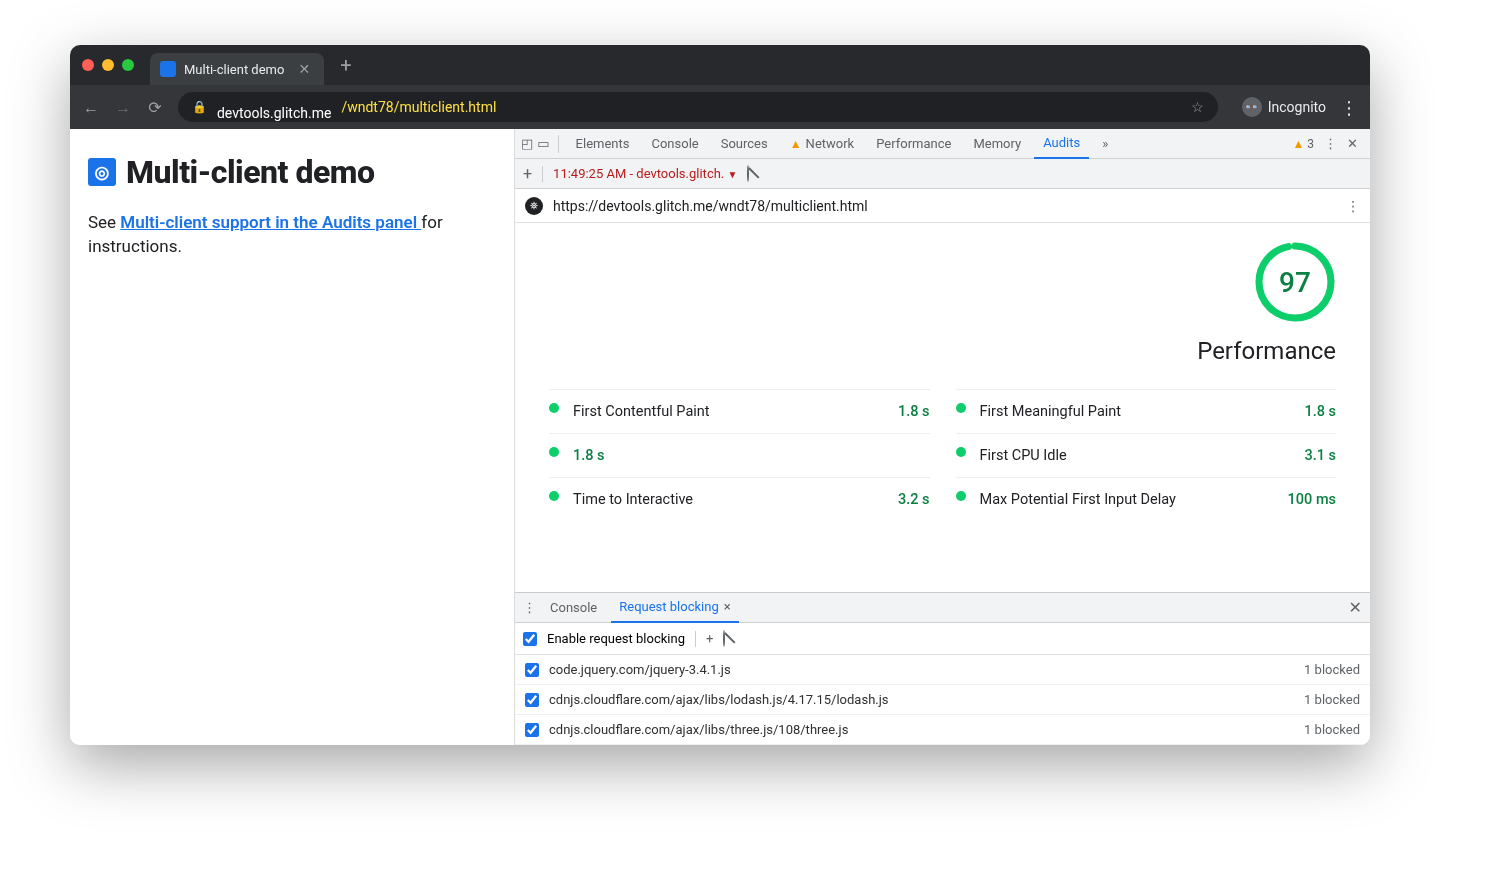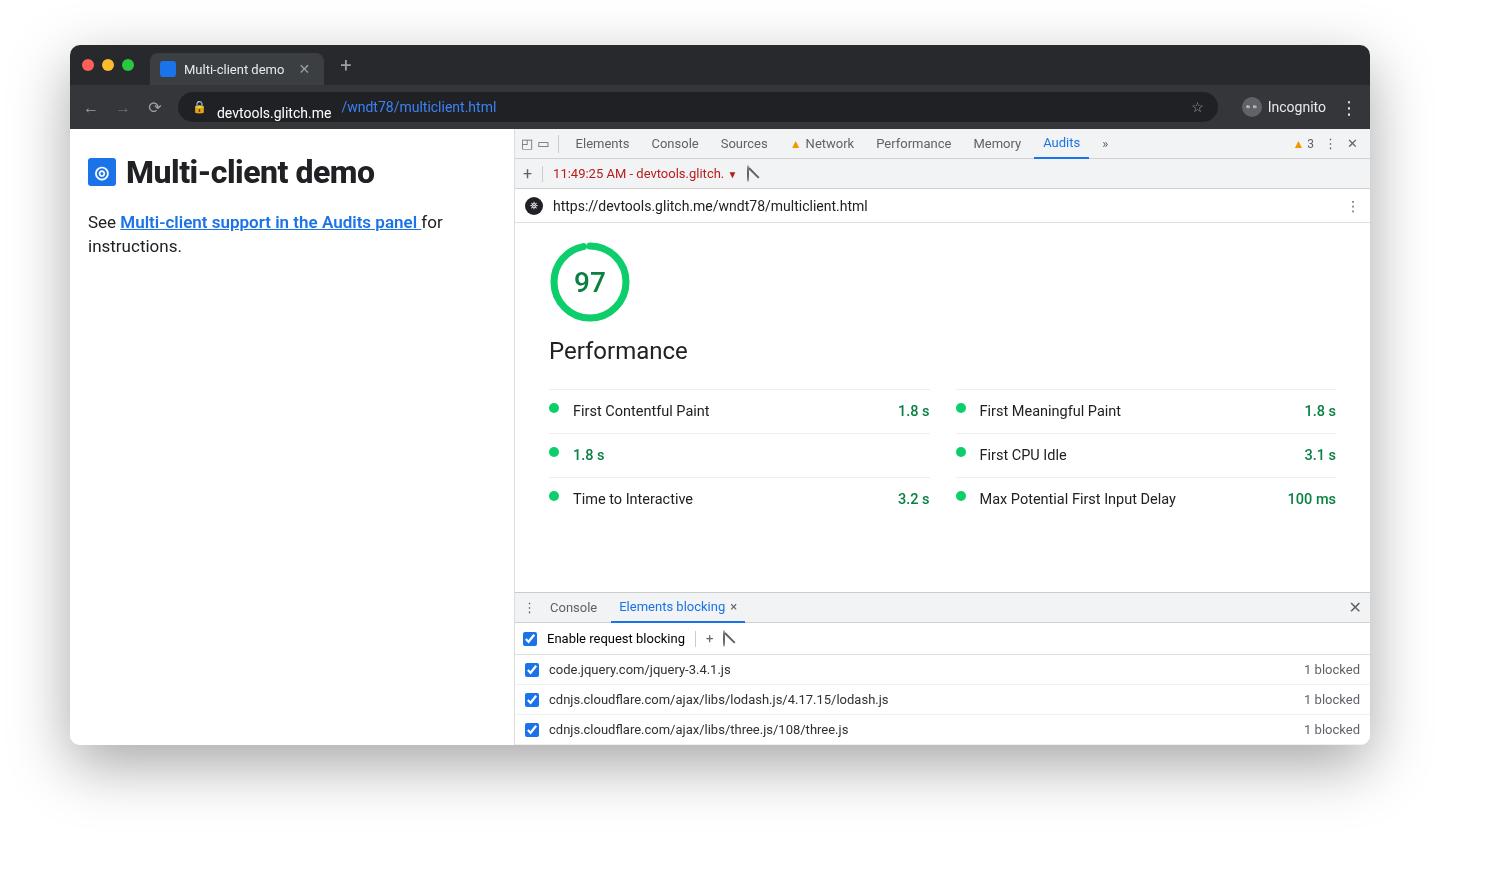--- a/index.html
+++ b/index.html
@@ -50,21 +50,21 @@
     height:44px;background:#35363a;display:flex;align-items:center;
     padding:0 12px;gap:14px;color:#e8eaed;
   }
   .nav-icon{width:18px;text-align:center;color:#9aa0a6;font-size:16px;}
   .url-field{
     flex:1;background:#202124;border-radius:18px;height:30px;
     display:flex;align-items:center;padding:0 14px;gap:10px;font-size:14px;
   }
   .lock{color:#9aa0a6;font-size:12px;}
   .url-host{color:#fff;margin-top:12px;}
-  .url-path{color:#3b82f6;}
+  .url-path{color:#fde047;}
   .addr-right{display:flex;align-items:center;gap:14px;margin-left:10px;}
   .incognito-badge{display:flex;align-items:center;gap:6px;color:#e8eaed;font-size:14px;}
   .incognito-icon{width:20px;height:20px;border-radius:50%;background:#5f6368;display:flex;align-items:center;justify-content:center;font-size:12px;}
   .kebab{color:#e8eaed;font-size:18px;}
   
   .content{flex:1;display:flex;min-height:0;}
   .page{
     width:445px;padding:24px 18px;background:#fff;border-right:1px solid #ddd;
     font-size:17px;color:#202124;
   }
@@ -95,21 +95,21 @@
   .audits-bar .dropdown{color:#b91c1c;}
   .audits-bar .caret{font-size:10px;}
   .audits-url{
     height:34px;border-bottom:1px solid #e0e0e0;display:flex;align-items:center;
     padding:0 10px;gap:10px;font-size:14px;color:#202124;
   }
   .lh-icon{width:18px;height:18px;border-radius:50%;background:#202124;display:flex;align-items:center;justify-content:center;color:#fff;font-size:10px;}
   .audits-url .kebab-v{margin-left:auto;color:#5f6368;}
   
   .report{flex:1;overflow:auto;padding:18px 34px 10px;}
-  .gauge-wrap{display:flex;flex-direction:column;align-items:flex-start;margin-bottom:24px;}
+  .gauge-wrap{display:flex;flex-direction:column;align-items:flex-end;margin-bottom:24px;}
   .gauge{position:relative;width:82px;height:82px;}
   .gauge svg{transform:rotate(-90deg);}
   .gauge-bg{fill:none;stroke:#e6f4ea;stroke-width:7;}
   .gauge-fg{fill:none;stroke:#0cce6b;stroke-width:7;stroke-linecap:round;}
   .gauge-num{position:absolute;inset:0;display:flex;align-items:center;justify-content:center;font-size:28px;font-weight:500;color:#0b8043;}
   .gauge-label{margin-top:14px;font-size:24px;color:#202124;}
   .metrics-head{display:flex;align-items:center;justify-content:space-between;margin:10px 0 6px;}
   .metrics-head h3{font-size:14px;font-weight:700;}
   .view-toggle{display:flex;background:#e8eaed;border-radius:16px;overflow:hidden;height:26px;}
   .view-btn{width:40px;display:flex;align-items:center;justify-content:center;font-size:14px;}
@@ -288,21 +288,21 @@
         </div>
       </div>
 
       <div class="drawer">
         <div class="drawer-tabs">
           <span class="icon-btn">⋮</span>
           <div class="drawer-tab">
               <span>Console</span>
             </div>
           <div class="drawer-tab active">
-              <span>Elements blocking</span>
+              <span>Request blocking</span>
               <span style="color:#5f6368">×</span>
             </div>
           <span class="drawer-close">✕</span>
         </div>
         <div class="rb-toolbar">
           <input type="checkbox" class="cb" checked="" style="">
           <span>Enable request blocking</span>
           <div style="width:1px;height:16px;background:#ccc"></div>
           <span class="icon-btn">+</span>
           <span><span class="no-icon"></span></span>

